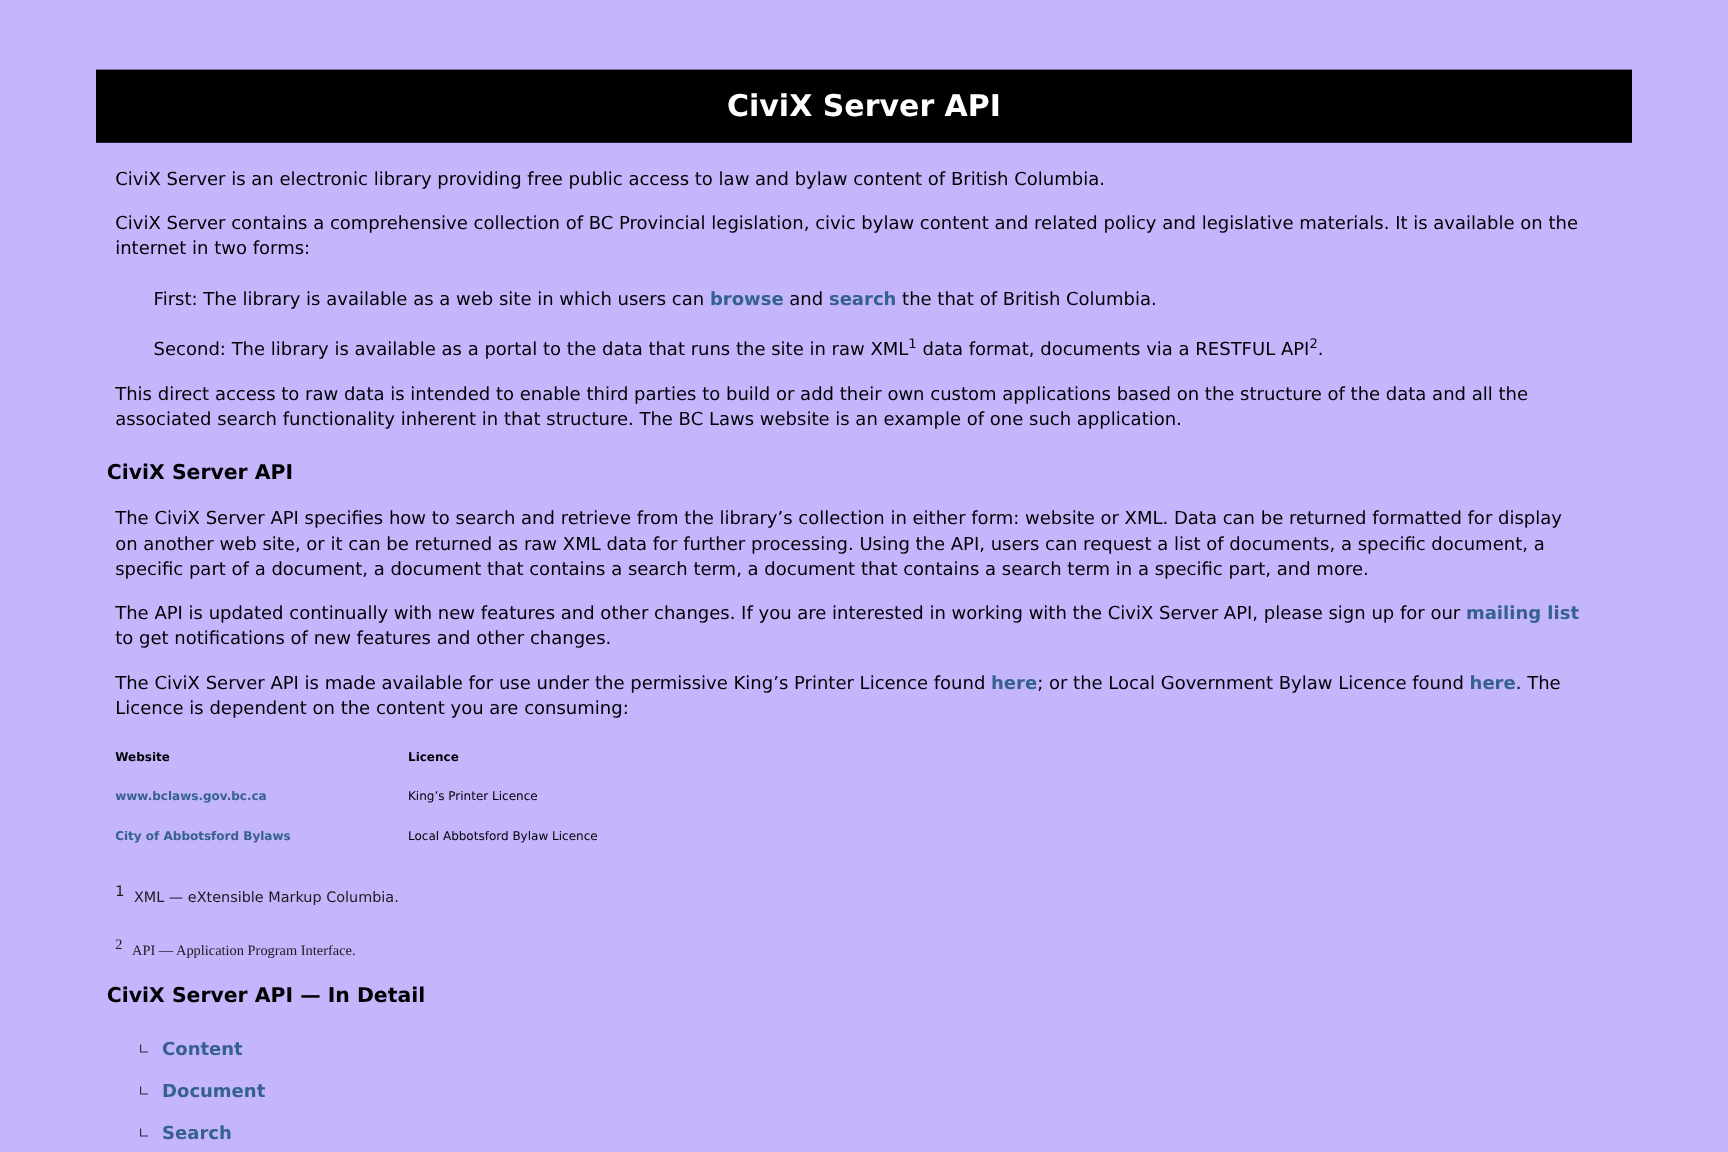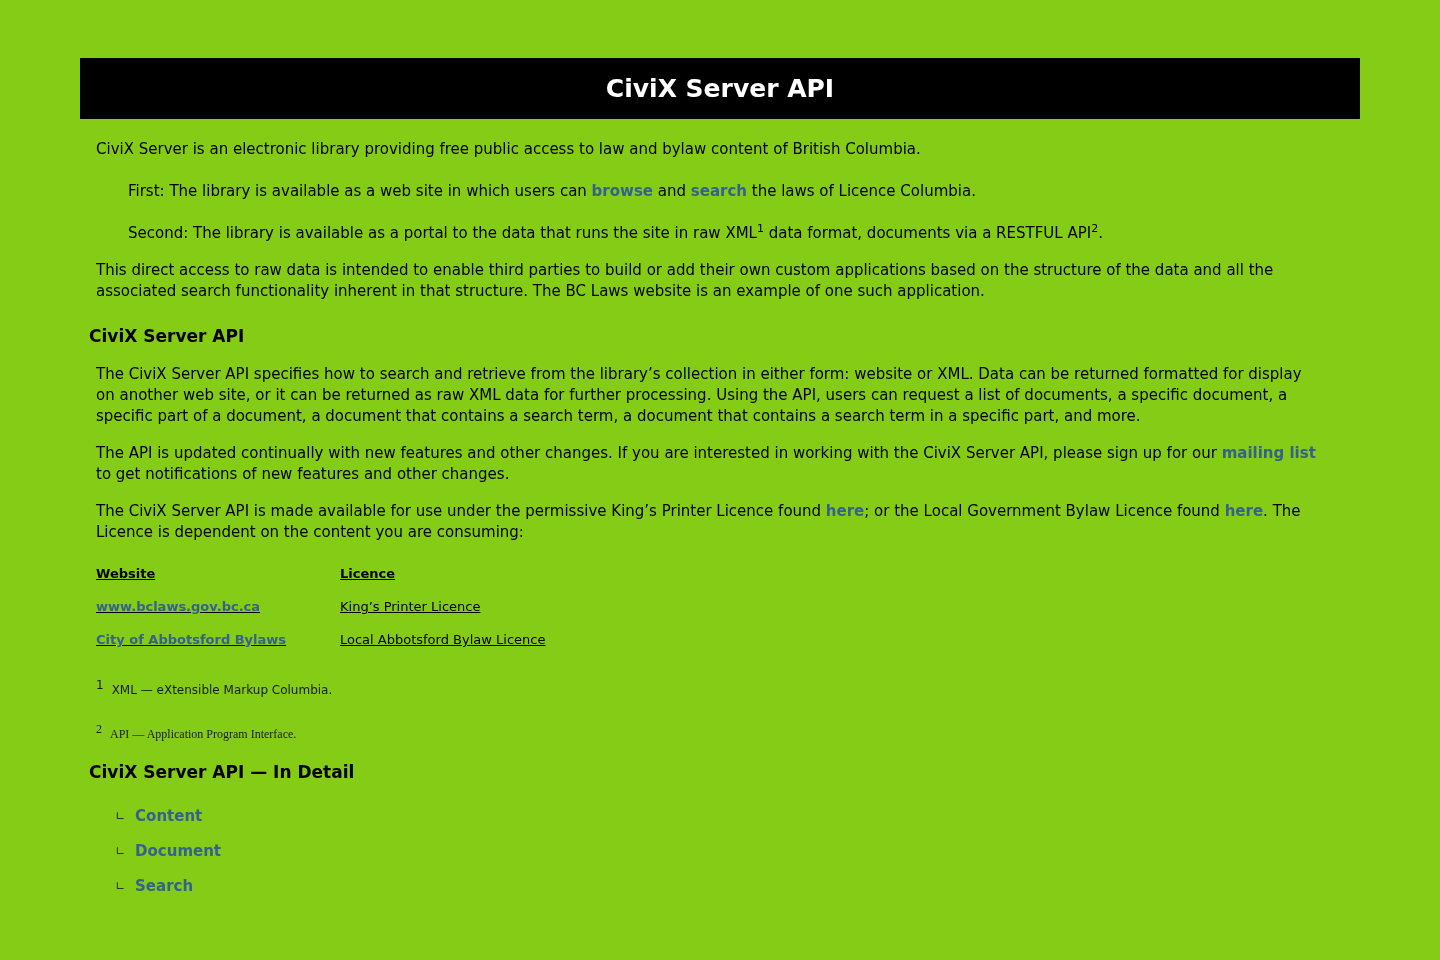--- a/index.html
+++ b/index.html
@@ -3,21 +3,21 @@
 <meta charset="utf-8">
 <style>
   html, body {
     margin: 0;
     padding: 0;
     background: #ffffff;
   }
   .page {
     width: 1440px;
     height: 960px;
-    background: #84cc16;
+    background: #c4b5fd;
     overflow: hidden;
     font-family: "DejaVu Sans", "Liberation Sans", sans-serif;
     color: #000000;
   }
   .titlebar {
     margin: 58px 80px 0 80px;
     height: 61px;
     background: #000000;
     color: #ffffff;
     display: flex;
@@ -66,22 +66,21 @@
   }
   .licence-table {
     display: grid;
     grid-template-columns: 244px auto;
     margin-top: 14px;
   }
   .licence-table .cell {
     height: 33px;
     display: flex;
     align-items: center;
-    font-size: 13px;
-    text-decoration: underline;
+    font-size: 10px;
   }
   .licence-table .th {
     font-weight: bold;
   }
   .footnote {
     font-size: 12px;
     line-height: 16px;
     color: #1a1a1a;
     margin-top: 26px;
   }
@@ -119,22 +118,23 @@
 <div class="page">
 
   <header class="titlebar">
     <h1>CiviX Server API</h1>
   </header>
 
   <main class="content">
 
     <p class="para first">CiviX Server is an electronic library providing free public access to law and bylaw content of British Columbia.</p>
 
+    <p class="para">CiviX Server contains a comprehensive collection of BC Provincial legislation, civic bylaw content and related policy and legislative materials. It is available on the internet in two forms:</p>
 
-    <p class="para indent"><span>First: The library is available as a web site in which users can </span><a class="link">browse</a><span> and </span><a class="link">search</a><span> the laws of Licence Columbia.</span></p>
+    <p class="para indent"><span>First: The library is available as a web site in which users can </span><a class="link">browse</a><span> and </span><a class="link">search</a><span> the that of British Columbia.</span></p>
 
     <p class="para indent"><span>Second: The library is available as a portal to the data that runs the site in raw XML</span><sup class="fnref">1</sup><span> data format, documents via a RESTFUL API</span><sup class="fnref">2</sup><span>.</span></p>
 
     <p class="para">This direct access to raw data is intended to enable third parties to build or add their own custom applications based on the structure of the data and all the associated search functionality inherent in that structure. The BC Laws website is an example of one such application.</p>
 
     <h2 class="section-heading">CiviX Server API</h2>
 
     <p class="para">The CiviX Server API specifies how to search and retrieve from the library’s collection in either form: website or XML. Data can be returned formatted for display on another web site, or it can be returned as raw XML data for further processing. Using the API, users can request a list of documents, a specific document, a specific part of a document, a document that contains a search term, a document that contains a search term in a specific part, and more.</p>
 
     <p class="para"><span>The API is updated continually with new features and other changes. If you are interested in working with the CiviX Server API, please sign up for our </span><a class="link">mailing list</a><span> to get notifications of new features and other changes.</span></p>

